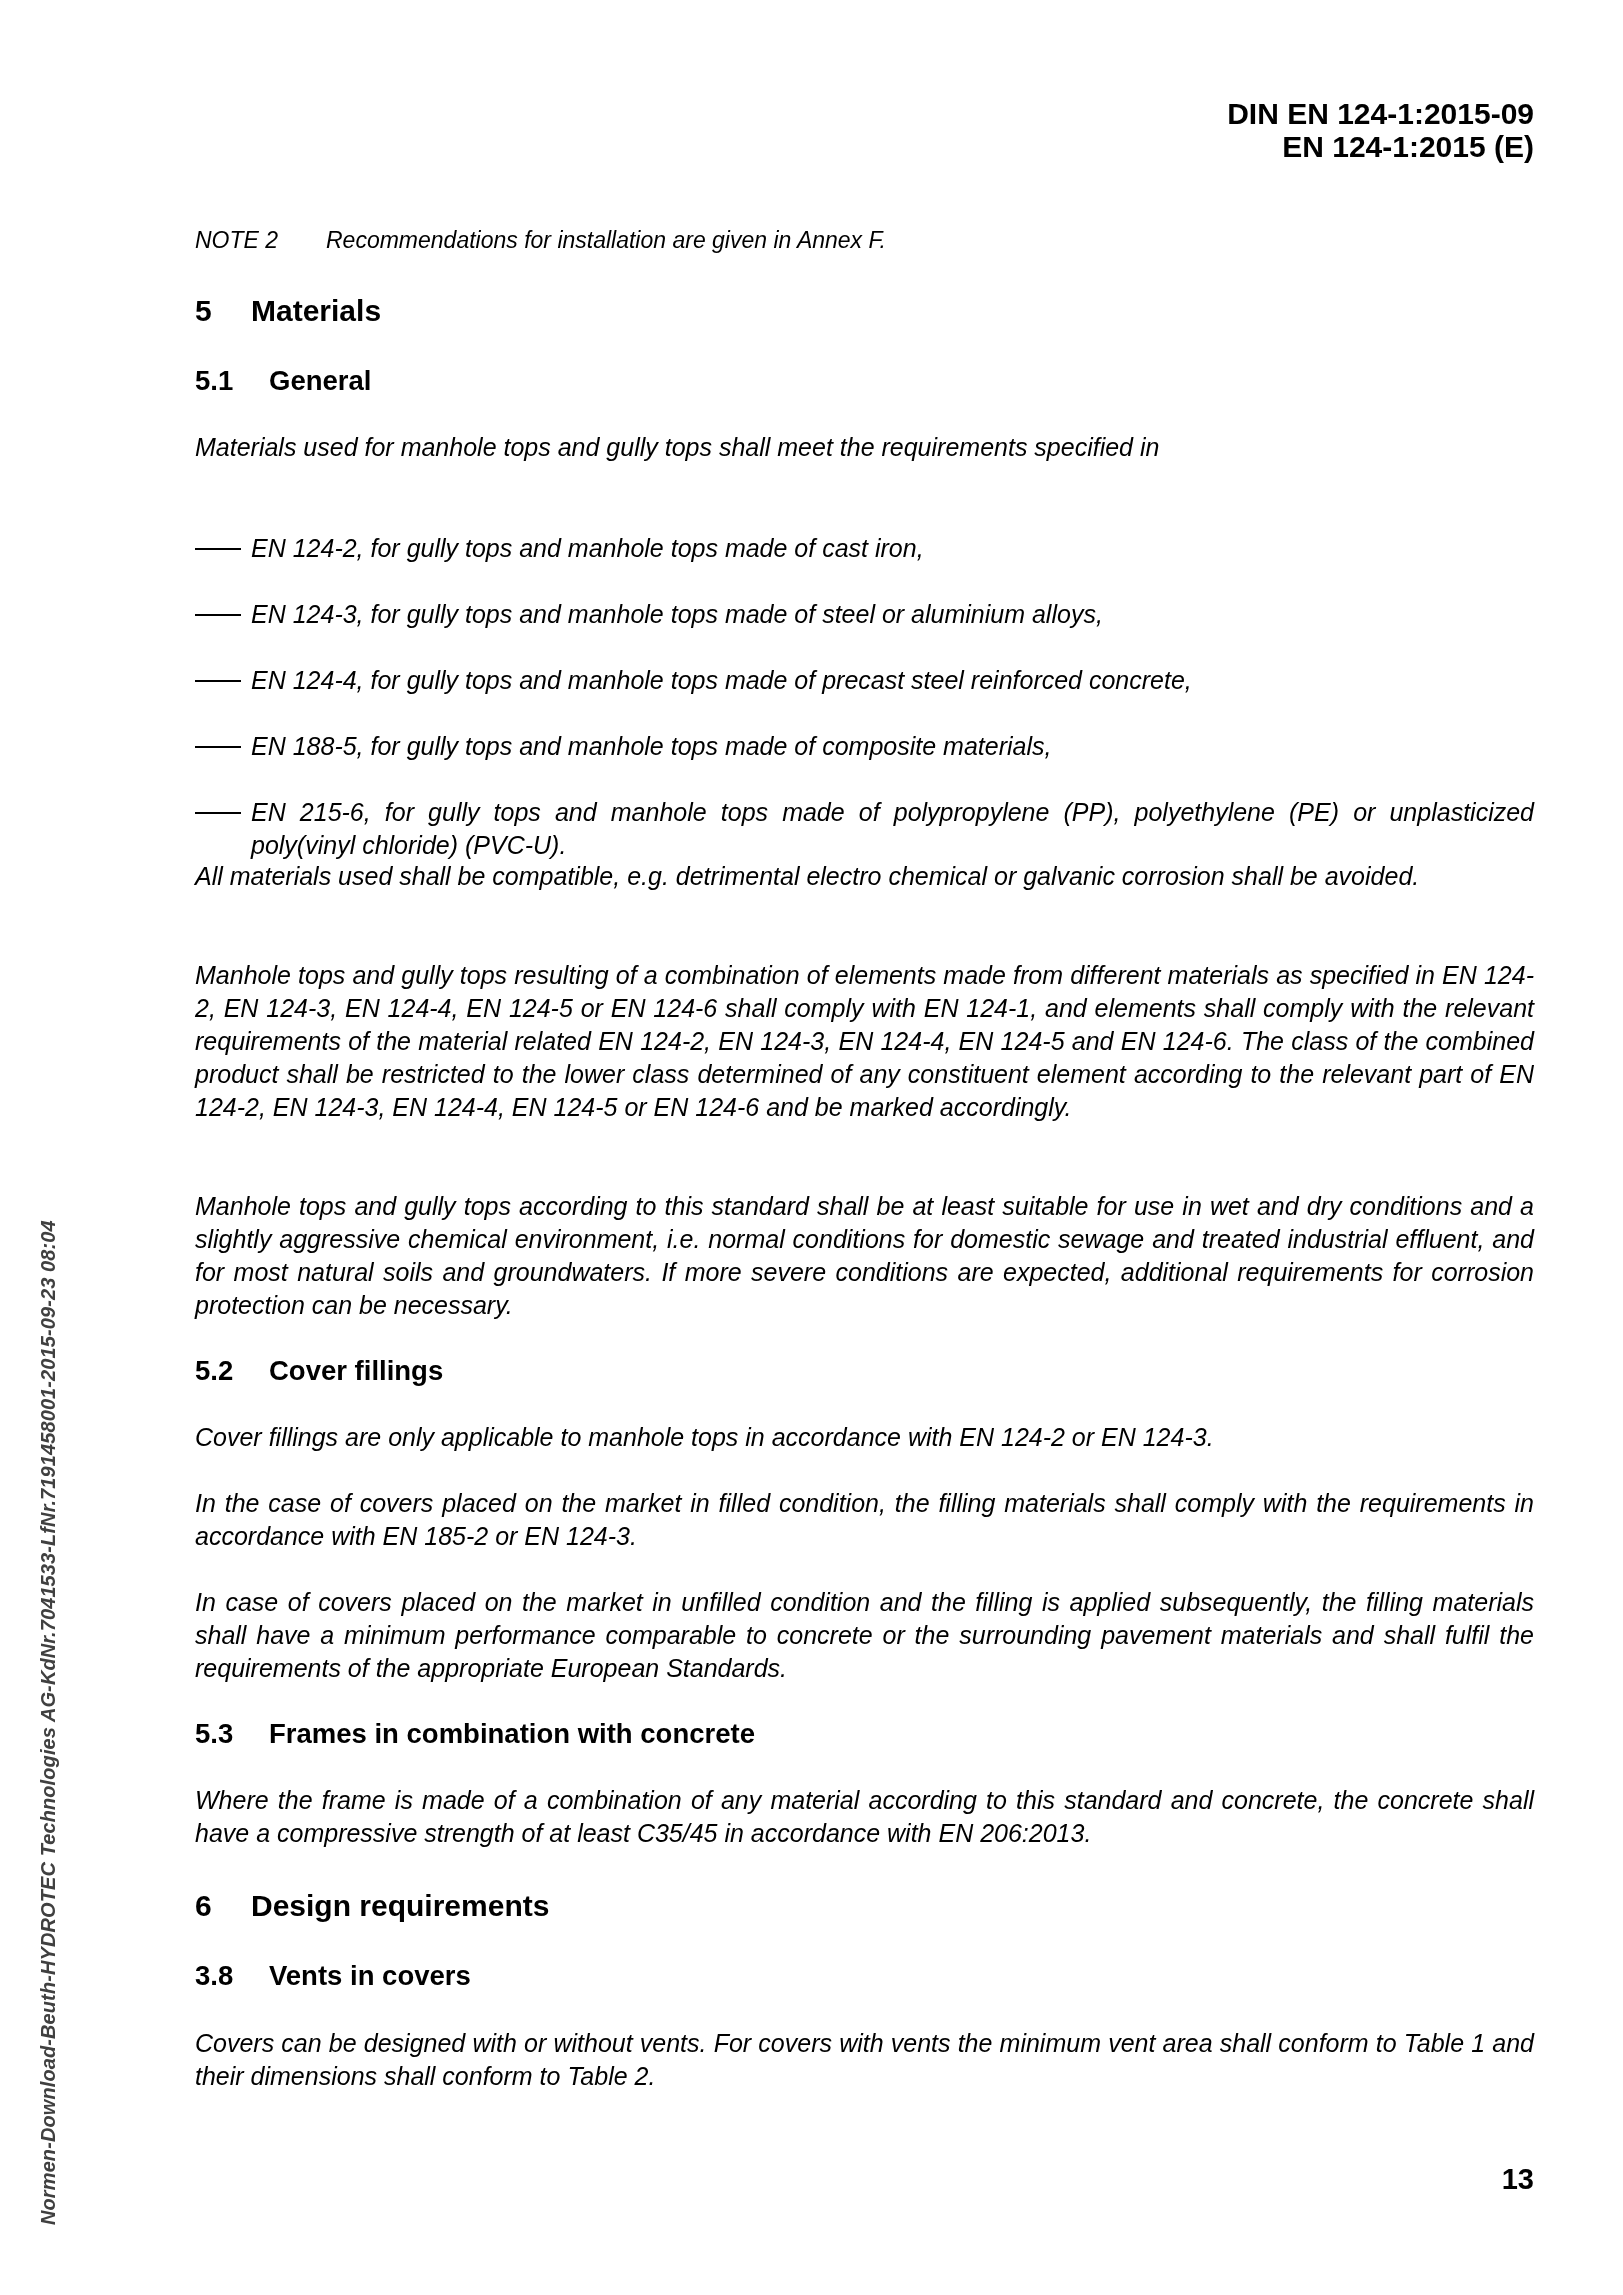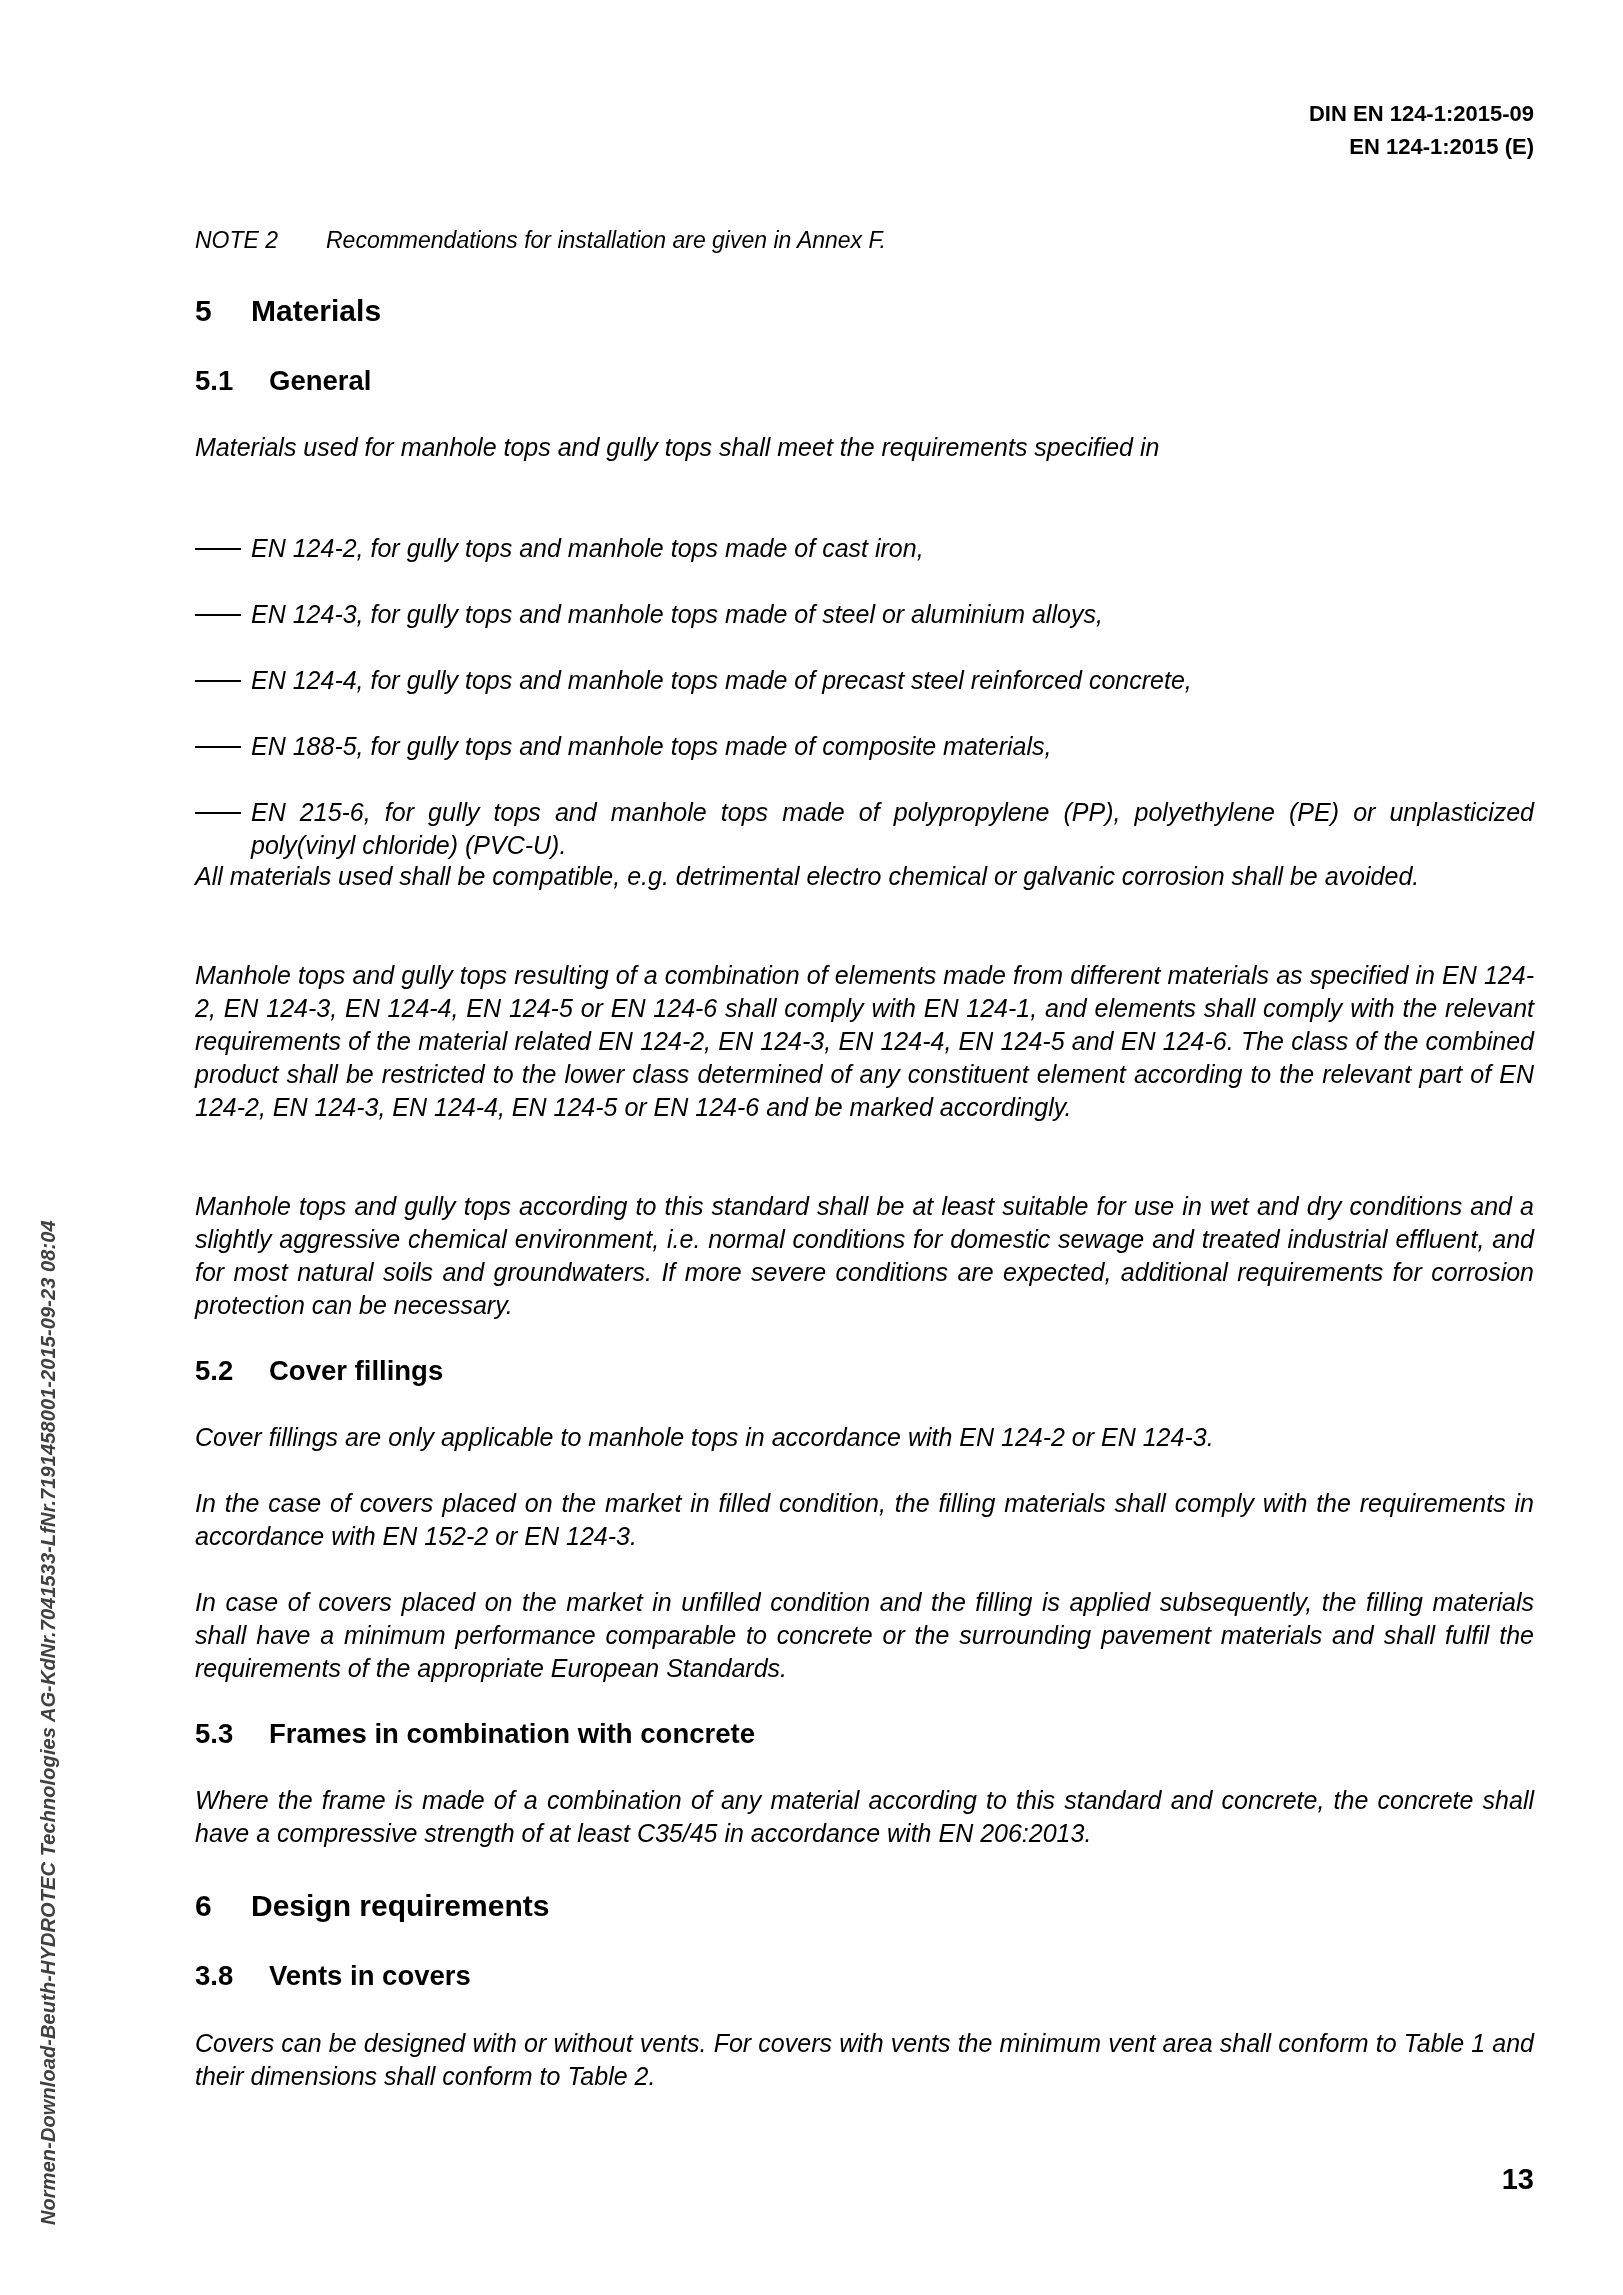--- a/index.html
+++ b/index.html
@@ -1,19 +1,19 @@
 <!DOCTYPE html>
 <html style="font-size:10.5px"><head>
 <meta charset="utf-8">
 <style>
   html, body { margin:0; padding:0; background:#ffffff; }
   body { width:1623px; height:2295px; position:relative; overflow:hidden;
          font-family:"Liberation Sans", sans-serif; color:#000; }
   .abs { position:absolute; }
-  .hdr { right:89px; text-align:right; font-weight:bold; font-size:22px; line-height:33px; }
+  .hdr { right:89px; text-align:right; font-weight:bold; font-size:30px; line-height:33px; }
   .txt { font-size:25px; line-height:33px;font-style:italic; }
   .just { text-align:justify; text-align-last:left; }
   .h1 { font-weight:bold; font-size:30px; line-height:35px; }
   .h2 { font-weight:bold; font-size:27.5px; line-height:33px; }
   .num1 { display:inline-block; width:56px; }
   .num2 { display:inline-block; width:74px; }
   .dash { position:absolute; left:0; top:15.7px; width:46px; height:2.6px; background:#000; }
   .li { position:absolute; left:195px; width:1339px;margin-top:35px; }
   .li .body { margin-left:56px; }
   .note-label { display:inline-block; width:131px; }
@@ -71,21 +71,21 @@
 <div class="abs txt just" style="left:195px; top:959px; width:1339px;">Manhole tops and gully tops resulting of a combination of elements made from different materials as specified in EN 124-2, EN 124-3, EN 124-4, EN 124-5 or EN 124-6 shall comply with EN 124-1, and elements shall comply with the relevant requirements of the material related EN 124-2, EN 124-3, EN 124-4, EN 124-5 and EN 124-6. The class of the combined product shall be restricted to the lower class determined of any constituent element according to the relevant part of EN 124-2, EN 124-3, EN 124-4, EN 124-5 or EN 124-6 and be marked accordingly.</div>
 
 <div class="abs txt just" style="left:195px; top:1190px; width:1339px;">Manhole tops and gully tops according to this standard shall be at least suitable for use in wet and dry conditions and a slightly aggressive chemical environment, i.e. normal conditions for domestic sewage and treated industrial effluent, and for most natural soils and groundwaters. If more severe conditions are expected, additional requirements for corrosion protection can be necessary.</div>
 
 <div class="abs h2" style="left:195px; top:1354px;">
   <span class="num2">5.2</span><span>Cover fillings</span>
 </div>
 
 <div class="abs txt just" style="left:195px; top:1421px; width:1339px;">Cover fillings are only applicable to manhole tops in accordance with EN 124-2 or EN 124-3.</div>
 
-<div class="abs txt just" style="left:195px; top:1487px; width:1339px;">In the case of covers placed on the market in filled condition, the filling materials shall comply with the requirements in accordance with EN 152-2 or EN 124-3.</div>
+<div class="abs txt just" style="left:195px; top:1487px; width:1339px;">In the case of covers placed on the market in filled condition, the filling materials shall comply with the requirements in accordance with EN 185-2 or EN 124-3.</div>
 
 <div class="abs txt just" style="left:195px; top:1586px; width:1339px;">In case of covers placed on the market in unfilled condition and the filling is applied subsequently, the filling materials shall have a minimum performance comparable to concrete or the surrounding pavement materials and shall fulfil the requirements of the appropriate European Standards.</div>
 
 <div class="abs h2" style="left:195px; top:1717px;">
   <span class="num2">5.3</span><span>Frames in combination with concrete</span>
 </div>
 
 <div class="abs txt just" style="left:195px; top:1784px; width:1339px;">Where the frame is made of a combination of any material according to this standard and concrete, the concrete shall have a compressive strength of at least C35/45 in accordance with EN 206:2013.</div>
 
 <div class="abs h1" style="left:195px; top:1888px;">

